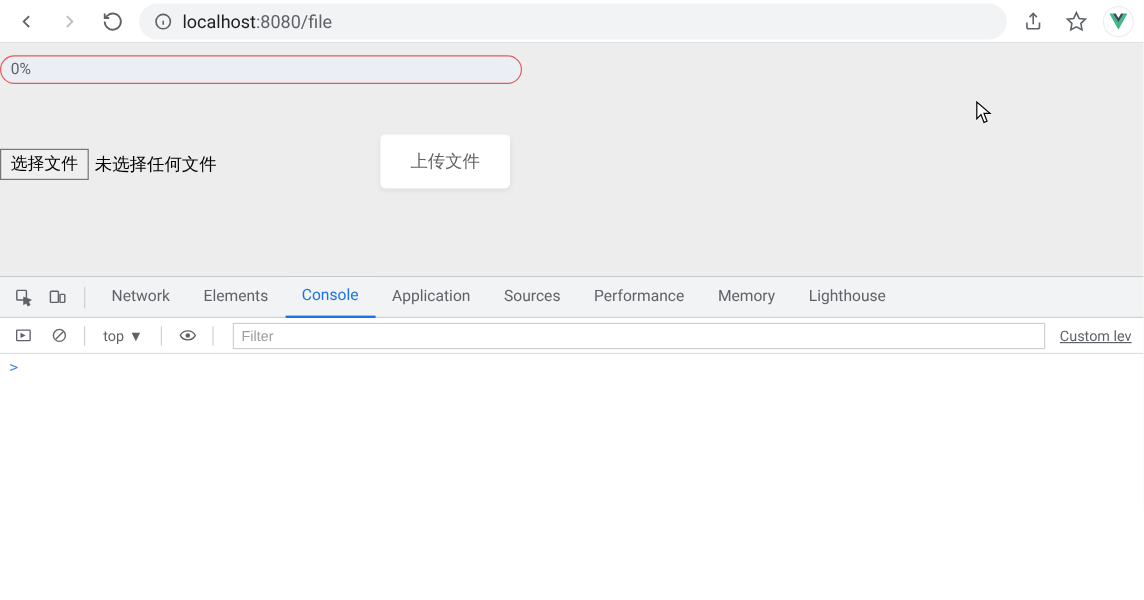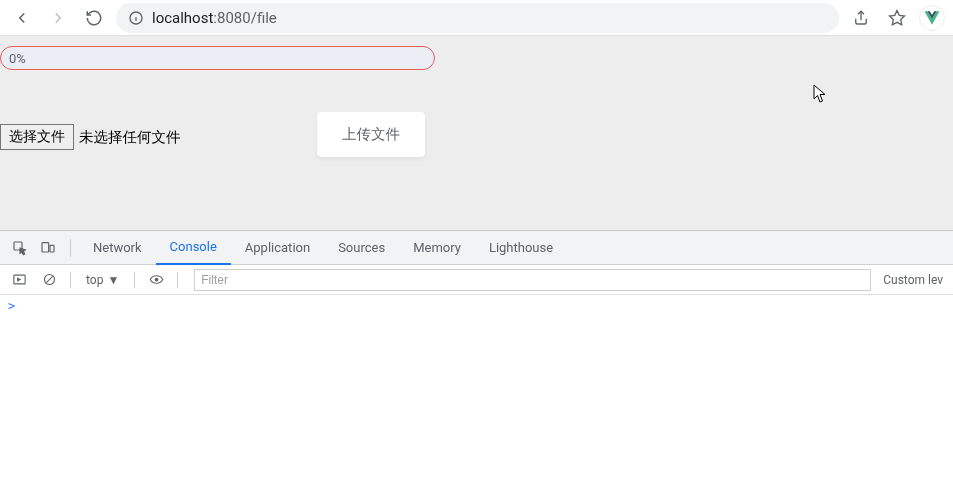--- a/index.html
+++ b/index.html
@@ -179,21 +179,21 @@
       flex:1;
       height: 22px;
       border:1px solid #d0d0d0;
       padding: 0 6px;
       font-size:12px;
       color:#333;
       margin: 0 8px;
       background:#fff;
     }
     .filter-input::placeholder { color:#9e9e9e; }
-    .levels-text { color:#5f6368; font-size:12px; padding-right:4px; white-space:nowrap; }
+    .levels-text { color:#5f6368; font-size:12px; padding-right:4px; white-space:nowrap;text-decoration:underline; }
 
     .console-body {
       flex:1;
       background:#fff;
       padding: 4px 8px;
       font-family: Menlo, Consolas, monospace;
       font-size: 12px;
     }
     .prompt-caret { color:#367cf1; }
   </style>
@@ -275,23 +275,25 @@
         </svg>
     </div>
     <div class="dt-tool-icon">
       <svg viewBox="0 0 24 24" fill="none" stroke="currentColor" stroke-width="1.8">
           <rect x="3" y="4" width="10" height="14" rx="1"></rect>
           <rect x="15" y="8" width="6" height="10" rx="1"></rect>
         </svg>
     </div>
     <div class="dt-divider"></div>
     <div class="dt-tab">Network</div>
+    <div class="dt-tab">Elements</div>
     <div class="dt-tab active">Console</div>
     <div class="dt-tab">Application</div>
     <div class="dt-tab">Sources</div>
+    <div class="dt-tab">Performance</div>
     <div class="dt-tab">Memory</div>
     <div class="dt-tab">Lighthouse</div>
   </div>
 
   <div class="dt-console-bar">
     <div class="ct-icon">
       <svg viewBox="0 0 24 24" fill="none" stroke="currentColor" stroke-width="1.8">
           <rect x="3" y="5" width="18" height="14" rx="1"></rect>
           <path d="M9 10l4 2-4 2z" fill="currentColor"></path>
         </svg>

